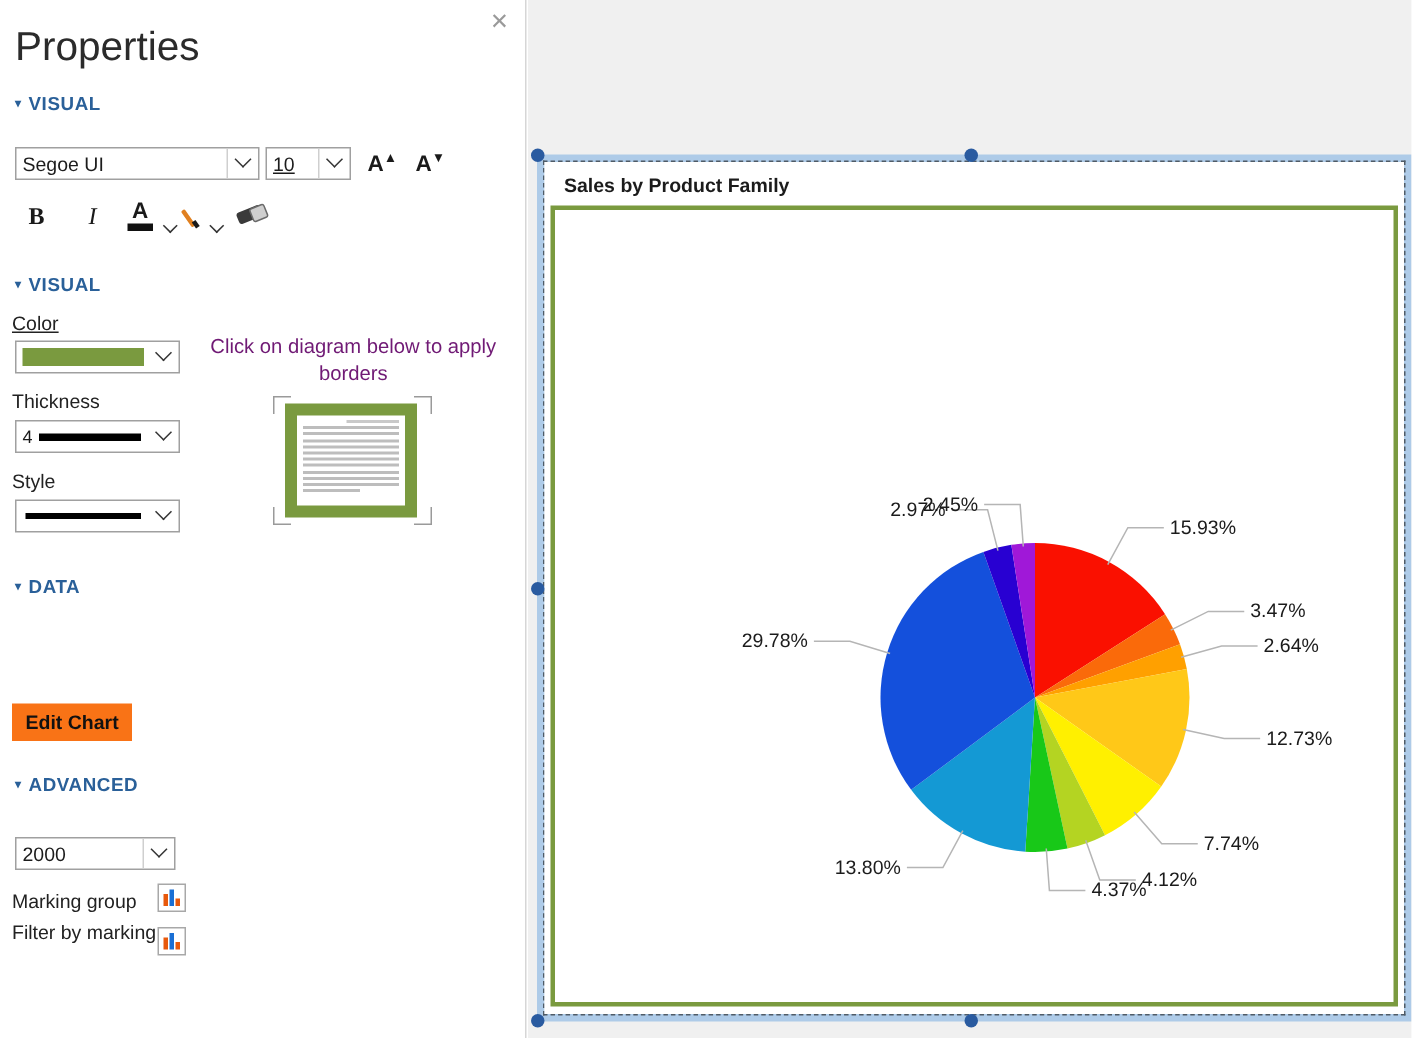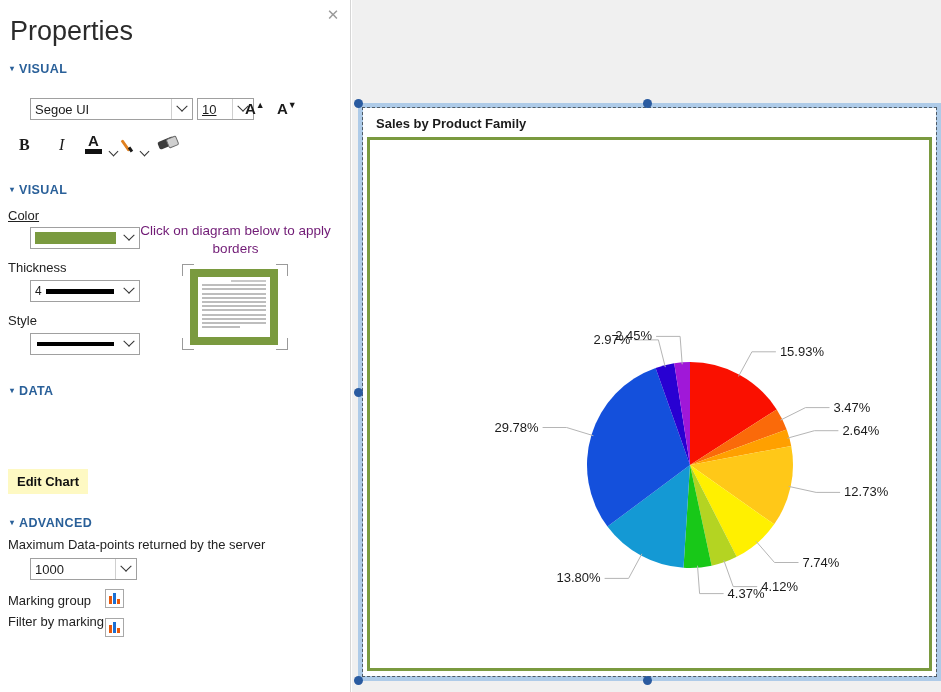--- a/index.html
+++ b/index.html
@@ -73,21 +73,20 @@
     position: absolute;
     box-sizing: border-box;
     border: 1px solid #a0a0a0;
     background: #ffffff;
     height: 22px;
     display: flex;
     align-items: center;
     cursor: pointer;
     font-size: 13px;
     color: #1c1c1c;
-    margin-left: 20px;
   }
   .combo .ctext {
     flex: 1 1 auto;
     padding-left: 4px;
     white-space: nowrap;
     overflow: hidden;
   }
   .combo .cdiv {
     width: 20px;
     height: 100%;
@@ -238,21 +237,21 @@
     width: 336px;
     font-size: 13.2px;
     line-height: 20px;
     color: #1c1c1c;
     text-align: justify;
   }
   #edit-chart-btn {
     position: absolute;
     left: 8px; top: 469px;
     padding: 5px 9px;
-    background: #fef9c3;
+    background: #f97316;
     border: none;
     font-size: 13px;
     font-weight: bold;
     color: #111;
     cursor: pointer;
     font-family: "Liberation Sans", sans-serif;
   }
 
   .mark-ico {
     position: absolute;
@@ -431,23 +430,22 @@
 
     <div class="section-header" style="left:10px; top:384px;">
       <span class="tri">▾</span><span>DATA</span>
     </div>
     <button id="edit-chart-btn">Edit Chart</button>
 
     <div class="section-header" style="left:10px; top:516px;">
       <span class="tri">▾</span><span>ADVANCED</span>
     </div>
 
-    <div class="lbl" style="left:8px; top:537px;">Maximum Data-points returned by the server</div>
     <div class="combo" style="left:10px; top:558px; width:107px;">
-      <span class="ctext">1000</span>
+      <span class="ctext">2000</span>
       <span class="cdiv">
           <i class="chev"></i>
         </span>
     </div>
 
     <div class="lbl" style="left:8px; top:593px;">Marking group</div>
     <div class="mark-ico" style="left:105px; top:589px;">
       <svg width="17" height="17" viewBox="0 0 17 17">
         <rect x="3" y="6" width="3" height="8" fill="#e8590c"></rect>
         <rect x="7" y="3" width="3" height="11" fill="#1a6fd4"></rect>

